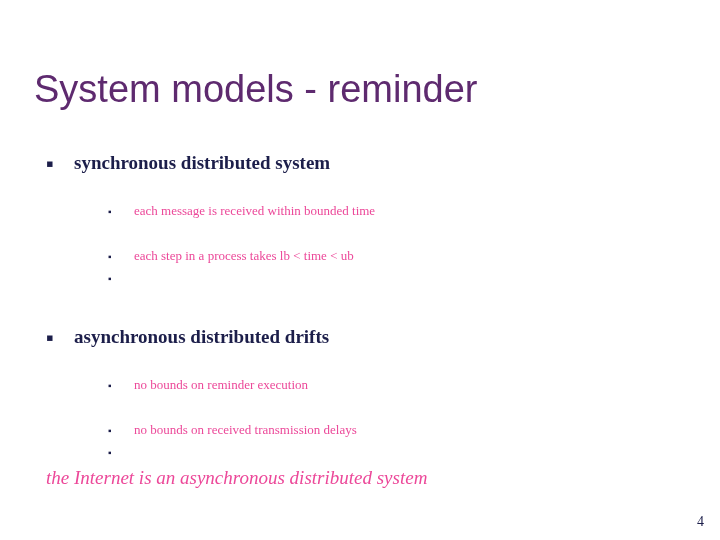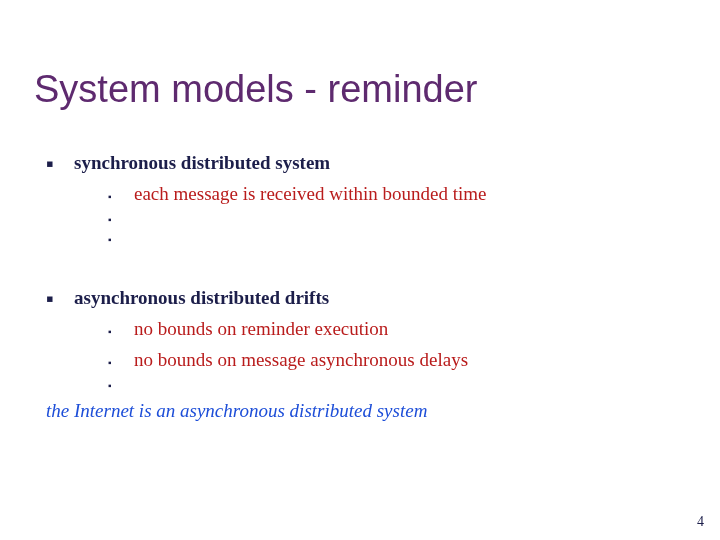--- a/index.html
+++ b/index.html
@@ -55,30 +55,31 @@
     margin: 9px 0;
   }
   .sub-item .dot {
     font-family: Arial, sans-serif;
     font-size: 10px;
     font-weight: 700;
     width: 26px;
     display: inline-block;
   }
   .sub-item .text {
-    font-size: 19px;
-    color: #b91c1c;
+    font-size: 13px;
+    color: #ec4899;
+    margin-top: 20px;
   }
   .section-gap {
     height: 28px;
   }
   .note {
     font-size: 19px;
     font-style: italic;
-    color: #1d4ed8;
+    color: #ec4899;
     padding-left: 0px;
     margin-top: 8px;
   }
   .pagenum {
     position: absolute;
     right: 16px;
     bottom: 10px;
     font-size: 14px;
     color: #1c1e4a;
   }
@@ -94,40 +95,41 @@
     <span class="square">▪</span>
     <span class="label">synchronous distributed system</span>
   </div>
   <div class="sub-list">
     <div class="sub-item">
       <span class="dot">▪</span>
       <span class="text">each message is received within bounded time</span>
     </div>
     <div class="sub-item">
       <span class="dot">▪</span>
+      <span class="text">each step in a process takes lb &lt; time &lt; ub</span>
     </div>
     <div class="sub-item">
       <span class="dot">▪</span>
     </div>
   </div>
 
   <div class="section-gap"></div>
 
   <div class="top-item">
     <span class="square">▪</span>
     <span class="label">asynchronous distributed drifts</span>
   </div>
   <div class="sub-list">
     <div class="sub-item">
       <span class="dot">▪</span>
       <span class="text">no bounds on reminder execution</span>
     </div>
     <div class="sub-item">
       <span class="dot">▪</span>
-      <span class="text">no bounds on message asynchronous delays</span>
+      <span class="text">no bounds on received transmission delays</span>
     </div>
     <div class="sub-item">
       <span class="dot">▪</span>
     </div>
   </div>
 
   <div class="note">the Internet is an asynchronous distributed system</div>
 
 </div>
 

